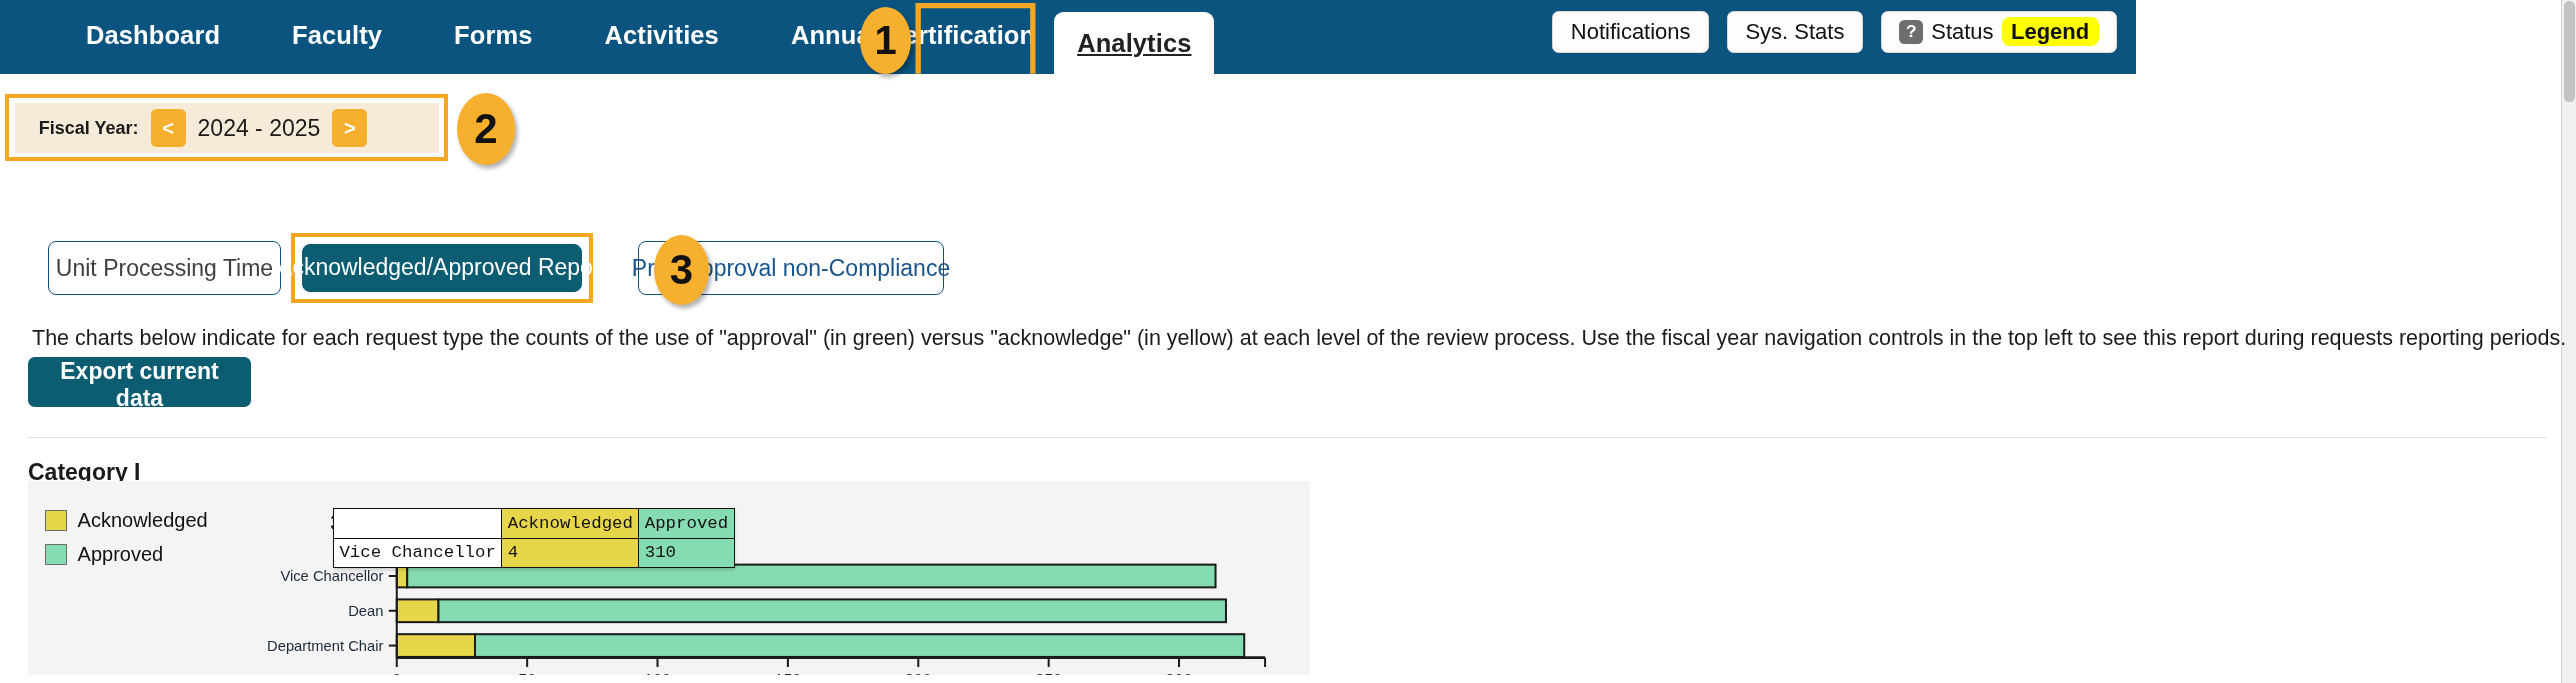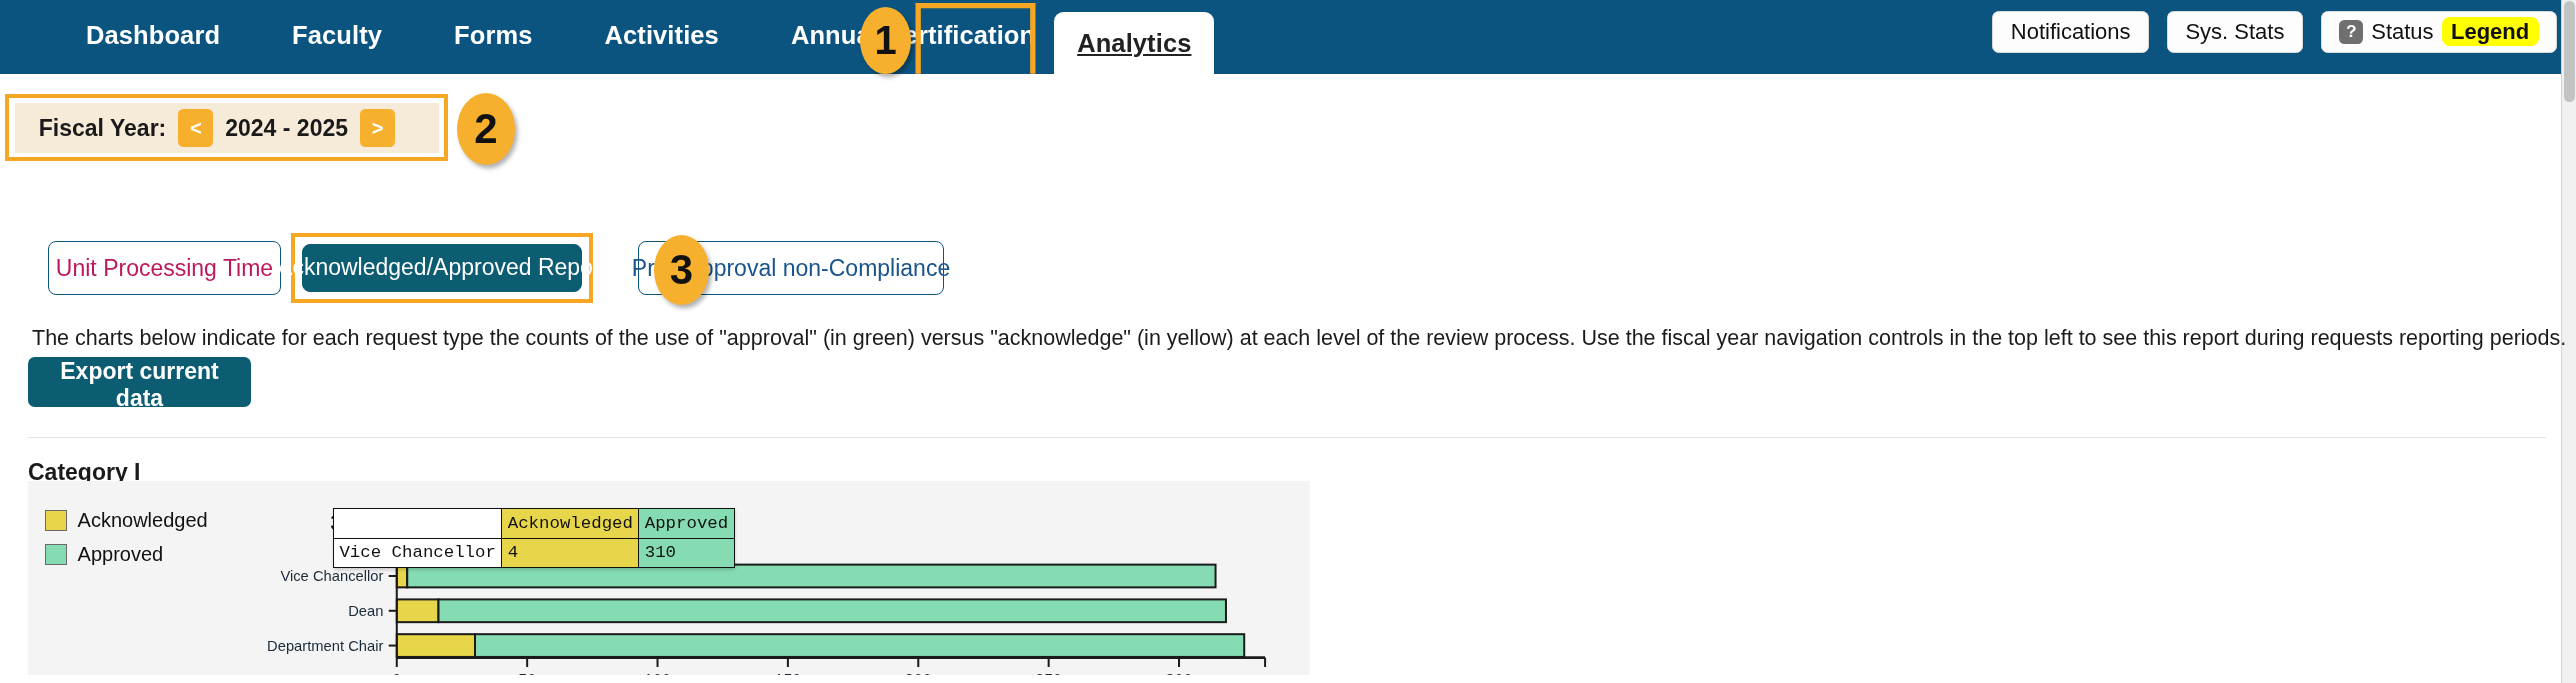--- a/index.html
+++ b/index.html
@@ -7,21 +7,21 @@
   body {
     width:2576px; height:684px;
     background:#ffffff;
     font-family:"Liberation Sans", sans-serif;
     overflow:hidden;
     position:relative;
   }
 
   
   #topnav {
-    position:absolute; left:0; top:0; width:2576px; height:74px;
+    position:absolute; left:0; top:0; width:2136px; height:74px;
     background:#0b5480;
     display:flex; align-items:center;
   }
   #topnav-left { display:flex; align-items:flex-end; height:74px; margin-left:67px; }
   .navitem {
     color:#ffffff; font-size:25.5px; font-weight:bold;
     padding:0 19px; height:74px; line-height:70px;
     white-space:nowrap; letter-spacing:0.1px;
   }
   .navitem.spaced { margin-right:34px; }
@@ -62,27 +62,27 @@
   
   #fy-highlight {
     position:absolute; left:5.4px; top:94px; width:443px; height:67px;
     border:4.7px solid #f5a623; background:#ffffff;
   }
   #fy-bar {
     position:absolute; left:14.8px; top:103px; width:424px; height:50px;
     background:#f6ead9;
     display:flex; align-items:center; gap:12px; padding-left:24px;
   }
-  #fy-label { font-size:23px; font-weight:bold; color:#1a1a1a; white-space:nowrap; }
+  #fy-label { font-size:18px; font-weight:bold; color:#1a1a1a; white-space:nowrap; }
   .fy-arrow {
     background:#f7b02d; color:#ffffff; border:none; border-radius:5.4px;
     width:35px; height:38px; font-size:20px; font-weight:bold;
     display:flex; align-items:center; justify-content:center; cursor:pointer;
   }
-  #fy-value { font-size:23px; font-weight:bold; color:#1a1a1a; white-space:nowrap; }
+  #fy-value { font-size:23px; font-weight:normal; color:#1a1a1a; white-space:nowrap; }
 
   
   .badge {
     position:absolute;
     background:#f7b02d; color:#111111;
     border-radius:50%;
     display:flex; align-items:center; justify-content:center;
     font-size:40px; font-weight:bold;
     box-shadow:2.7px 3.4px 4.7px rgba(0,0,0,0.30);
     z-index:50;
@@ -93,21 +93,21 @@
 
   
   #tabrow { position:absolute; left:0; top:233px; width:2576px; height:74px; }
   .rpt-btn {
     position:absolute; border-radius:8px; display:flex;
     align-items:center; justify-content:center;
     font-size:23px; white-space:nowrap; cursor:pointer;
   }
   #btn-unit {
     left:48px; top:8px; width:233px; height:54px;
-    background:#ffffff; border:1.3px solid #0b5480; color:#be185d;
+    background:#ffffff; border:1.3px solid #0b5480; color:#404040;
   }
   #ack-highlight {
     position:absolute; left:291px; top:0px; width:302px; height:70px;
     border:4.7px solid #f5a623; background:#ffffff;
   }
   #btn-ack {
     left:302px; top:10.7px; width:280px; height:48px;
     background:#0c5c72; border:0.7px solid #0c5c72; color:#ffffff;
   }
   #btn-prior {

